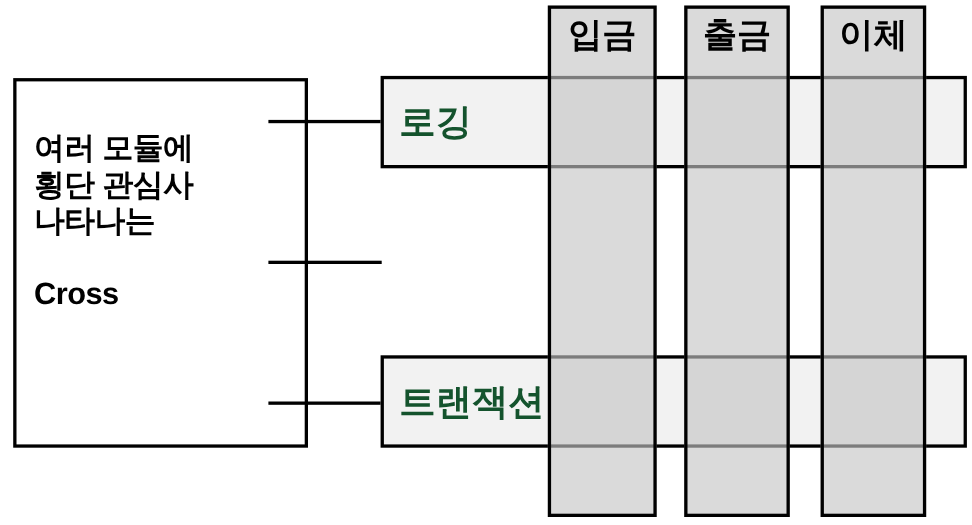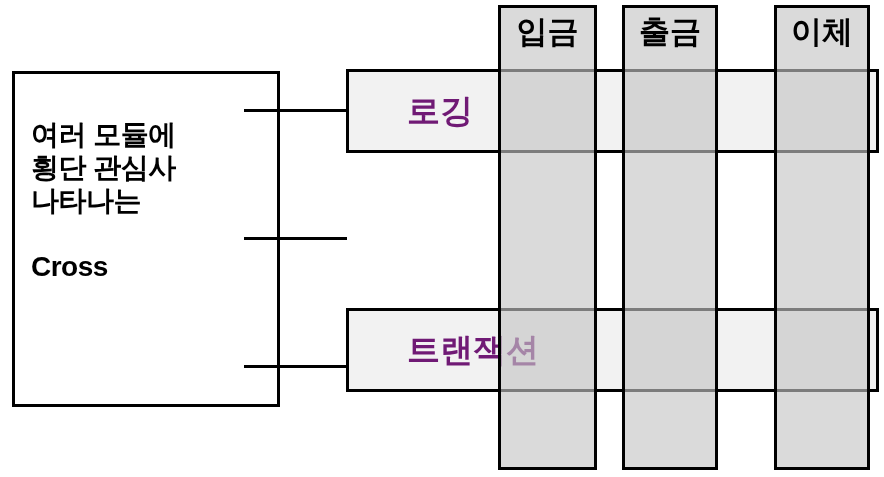--- a/index.html
+++ b/index.html
@@ -62,43 +62,42 @@
     height: 84px;
     box-sizing: border-box;
     border: 3px solid #000000;
     background: #f2f2f2;
     display: flex;
     align-items: center;
     z-index: 2;
   }
   .row-0 { top: 69px; }
   .row-1 { top: 197px; }
-  .row-2 { top: 308px; font-family: Liberation Mono, monospace; }
+  .row-2 { top: 323px; font-family: Liberation Mono, monospace; }
   .row-label {
     padding-left: 14px;
     font-size: 33px;
     font-weight: bold;
-    color: #701a75;
+    color: #14532d;
     white-space: nowrap;
-    margin-left: 44px;
   }
 
   
   .module-column {
     position: absolute;
     top: 5px;
     height: 465px;
     box-sizing: border-box;
     border: 3px solid #000000;
     background: rgba(196, 196, 196, 0.63);
     z-index: 3;
   }
   .col-0 { left: 498px; width: 99px; }
   .col-1 { left: 622px; width: 96px; }
-  .col-2 { left: 746px; width: 96px; margin-left: 28px; }
+  .col-2 { left: 746px; width: 96px; }
   .column-header {
     height: 48px;
     display: flex;
     align-items: center;
     justify-content: center;
   }
   .column-header-label {
     font-size: 31px;
     font-weight: bold;
     color: #000000;

